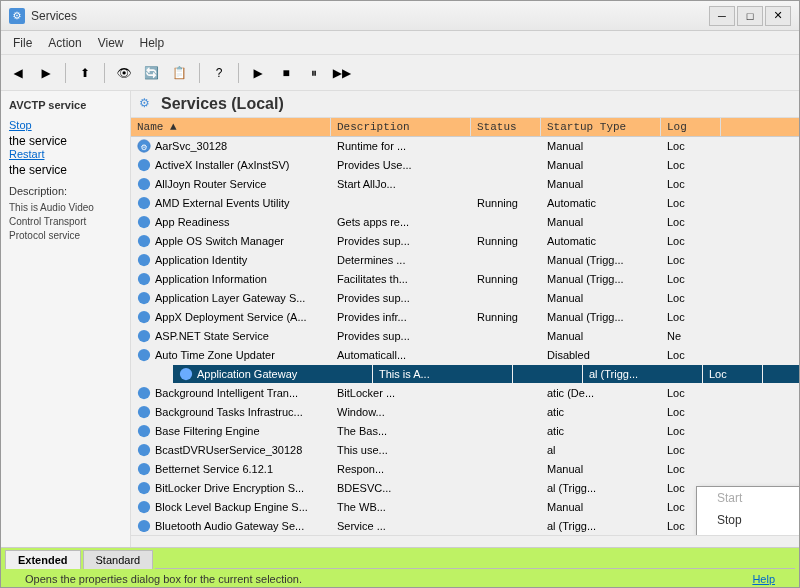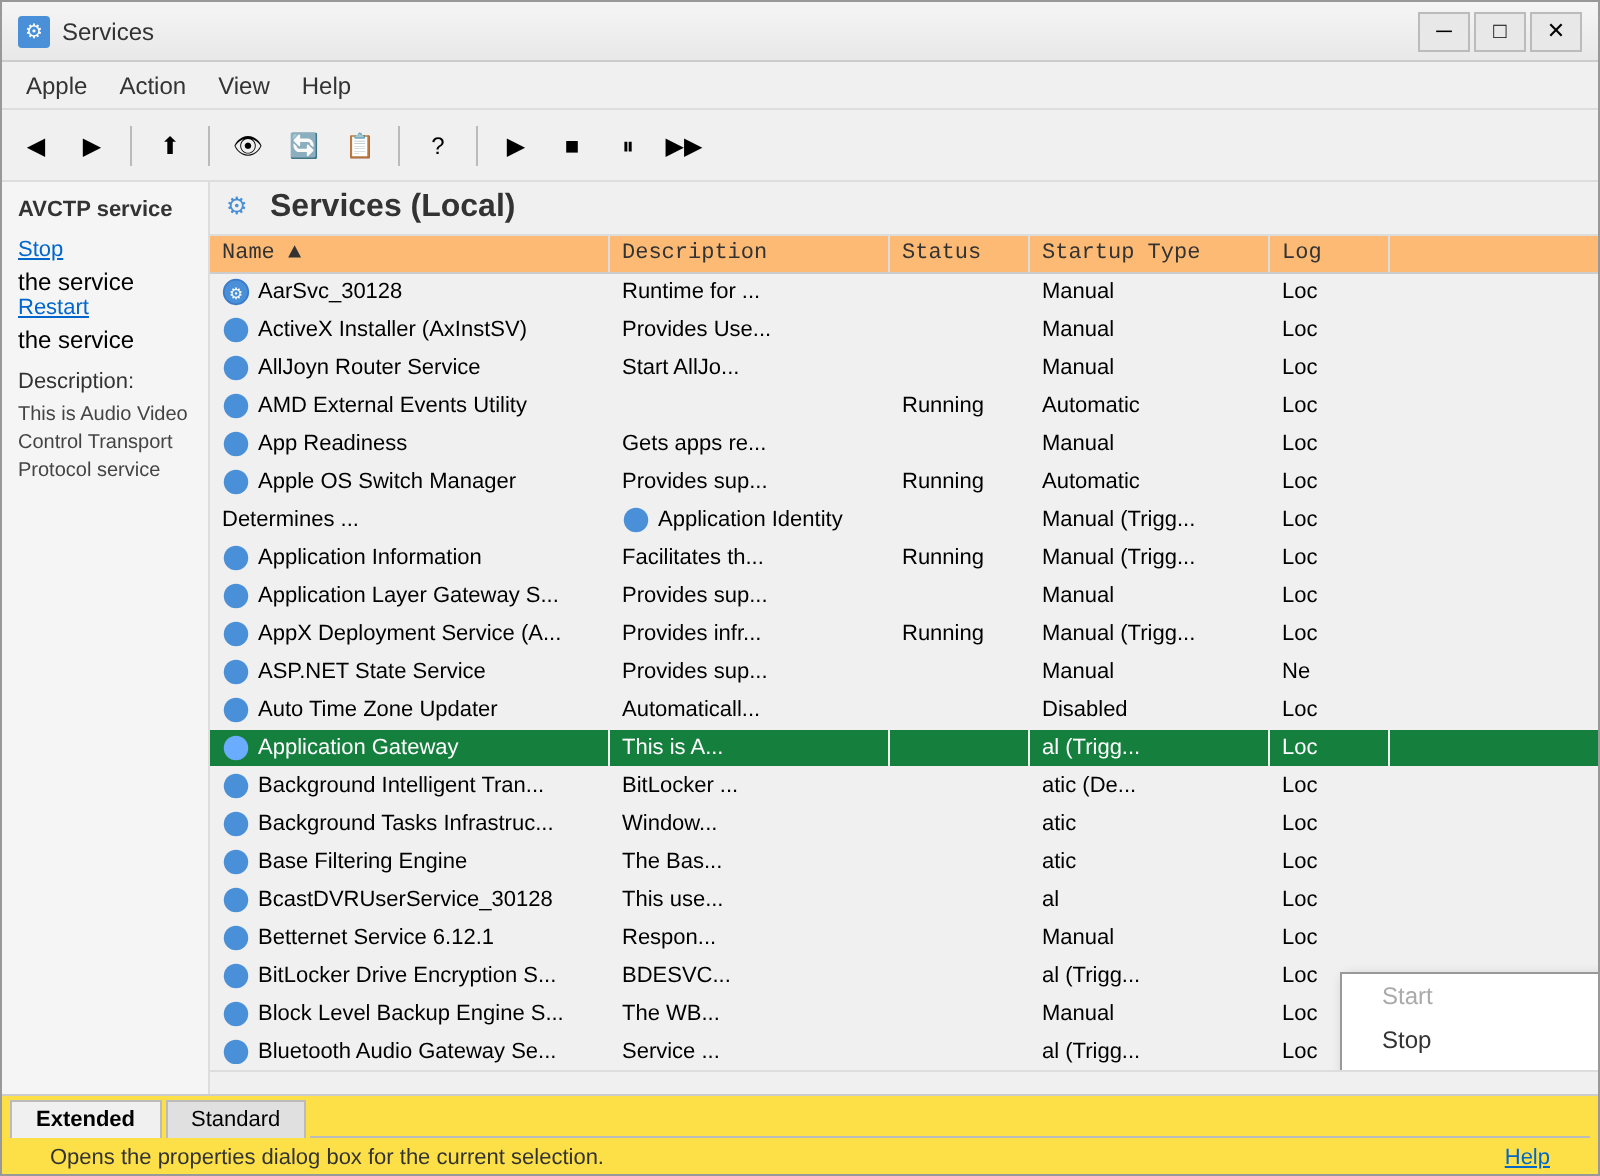--- a/index.html
+++ b/index.html
@@ -16,40 +16,40 @@
     
     .menu-bar { background: #f0f0f0; height: 24px; display: flex; align-items: center; border-bottom: 1px solid #ddd; padding: 0 4px; }
     .menu-item { padding: 2px 8px; font-size: 12px; cursor: pointer; color: #333; }
     
     .toolbar { background: #f0f0f0; height: 36px; display: flex; align-items: center; padding: 0 4px; border-bottom: 1px solid #ddd; gap: 2px; }
     .toolbar-btn { width: 26px; height: 26px; background: #f0f0f0; border: 1px solid transparent; display: flex; align-items: center; justify-content: center; cursor: pointer; font-size: 12px; }
     .toolbar-sep { width: 1px; height: 20px; background: #bbb; margin: 0 4px; }
     
     .content { display: flex; flex: 1; overflow: hidden; }
     
-    .left-panel { width: 104px; background: #f5f5f5; border-right: 1px solid #ddd; padding: 8px; flex-shrink: 0; }
+    .left-panel { width: 130px; background: #f5f5f5; border-right: 1px solid #ddd; padding: 8px; flex-shrink: 0; }
     .left-panel-title { font-weight: bold; font-size: 11px; color: #333; margin-bottom: 6px; }
     .left-panel-link { color: #0066cc; text-decoration: underline; cursor: pointer; display: block; margin-bottom: 3px; font-size: 11px; }
     .left-panel-desc { font-size: 11px; color: #333; margin-top: 8px; }
     .left-panel-desc-text { font-size: 10px; color: #444; margin-top: 4px; line-height: 1.4; }
     
     .main-panel { flex: 1; display: flex; flex-direction: column; overflow: hidden; }
     
     .panel-header { background: #f0f0f0; padding: 4px 8px; border-bottom: 1px solid #ddd; display: flex; align-items: center; gap: 6px; }
     .panel-header-icon { width: 16px; height: 16px; color: #4a90d9; }
     .panel-header-title { font-size: 16px; font-weight: bold; color: #333; }
     
     .table-container { flex: 1; overflow: hidden; position: relative; }
     
     .table-header { display: grid; grid-template-columns: 200px 140px 70px 120px 60px; background: #fdba74; border-bottom: 1px solid #ccc; padding: 0; font-family: Liberation Mono, monospace; }
     .th { padding: 3px 6px; font-size: 11px; color: #333; font-weight: normal; border-right: 1px solid #ddd; display: flex; align-items: center; cursor: pointer; }
     
     .table-body { overflow-y: auto; height: calc(100% - 22px); }
     .table-row { display: grid; grid-template-columns: 200px 140px 70px 120px 60px; border-bottom: 1px solid #f0f0f0; }
-    .table-row.selected { background: #15803d; color: white; }
+    .table-row.selected { background: #0c4a6e; color: white; margin-left: 42px; }
     .td { padding: 2px 6px; font-size: 11px; border-right: 1px solid #f0f0f0; display: flex; align-items: center; white-space: nowrap; overflow: hidden; text-overflow: ellipsis; }
     .td-name { display: flex; align-items: center; gap: 4px; }
     .service-icon { width: 14px; height: 14px; flex-shrink: 0; }
     
     .context-menu { position: absolute; background: white; border: 1px solid #999; box-shadow: 2px 2px 6px rgba(0,0,0,0.2); z-index: 100; min-width: 140px; }
     .context-item { padding: 4px 20px; font-size: 12px; cursor: pointer; color: #333; }
     .context-item.disabled { color: #aaa; cursor: default; }
     .tab { padding: 3px 12px; background: #e0e0e0; border: 1px solid #bbb; border-bottom: none; font-size: 11px; cursor: pointer; margin-right: 2px; }
     .tab.active { background: #f0f0f0; font-weight: bold; }
     
@@ -66,21 +66,21 @@
       <span class="title-text">Services</span>
     </div>
     <div class="title-controls">
       <div class="title-btn">─</div>
       <div class="title-btn">□</div>
       <div class="title-btn close">✕</div>
     </div>
   </div>
 
   <div class="menu-bar">
-    <span class="menu-item">Apple</span>
+    <span class="menu-item">File</span>
     <span class="menu-item">Action</span>
     <span class="menu-item">View</span>
     <span class="menu-item">Help</span>
   </div>
 
   <div class="toolbar">
     <div class="toolbar-btn">◀</div>
     <div class="toolbar-btn">▶</div>
     <div class="toolbar-sep"></div>
     <div class="toolbar-btn">⬆</div>
@@ -201,27 +201,27 @@
                 </svg>
               Apple OS Switch Manager
             </div>
             <div class="td">Provides sup...</div>
             <div class="td">Running</div>
             <div class="td">Automatic</div>
             <div class="td">Loc</div>
           </div>
 
           <div class="table-row">
+            <div class="td td-name">
+              <svg class="service-icon" viewBox="0 0 16 16">
+                  <circle cx="8" cy="8" r="7" fill="#4a90d9"></circle>
+                </svg>
+              Application Identity
+            </div>
             <div class="td">Determines ...</div>
-            <div class="td td-name">
-              <svg class="service-icon" viewBox="0 0 16 16">
-                  <circle cx="8" cy="8" r="7" fill="#4a90d9"></circle>
-                </svg>
-              Application Identity
-            </div>
             <div class="td"></div>
             <div class="td">Manual (Trigg...</div>
             <div class="td">Loc</div>
           </div>
 
           <div class="table-row">
             <div class="td td-name">
               <svg class="service-icon" viewBox="0 0 16 16">
                   <circle cx="8" cy="8" r="7" fill="#4a90d9"></circle>
                 </svg>
@@ -410,21 +410,21 @@
           <div class="context-item disabled">Pause</div>
 
         </div>
 
       </div>
 
       <div class="scrollbar-h"></div>
     </div>
   </div>
 
-  <div style="background: #fde047; border-top: 1px solid #ccc; display: flex; align-items: stretch; flex-direction: column;">
+  <div style="background: #bef264; border-top: 1px solid #ccc; display: flex; align-items: stretch; flex-direction: column;">
     <div style="display: flex; align-items: center; padding: 2px 4px;">
       <div class="tab active">Extended</div>
       <div class="tab">Standard</div>
       <div style="flex:1; border-bottom: 1px solid #bbb; height: 100%;"></div>
     </div>
     <div style="display: flex; align-items: center; padding: 2px 24px; justify-content: space-between;">
       <span style="font-size: 11px; color: #333;">Opens the properties dialog box for the current selection.</span>
       <span style="font-size: 11px; color: #0066cc; text-decoration: underline; cursor: pointer;">Help</span>
     </div>
   </div>

